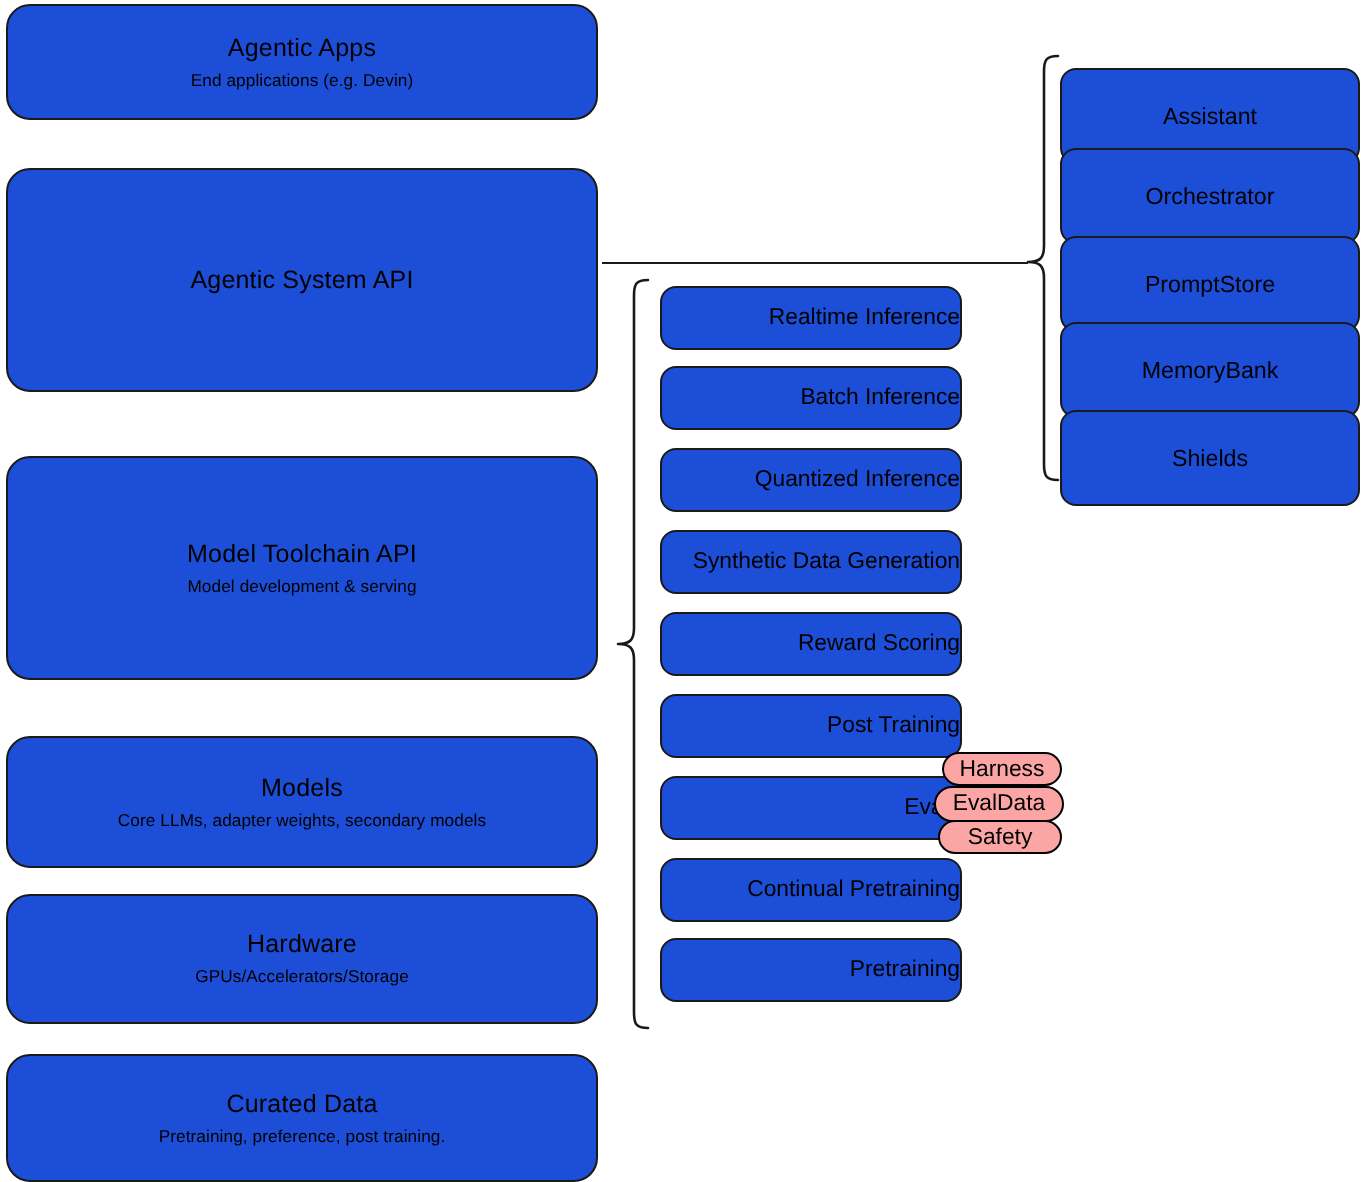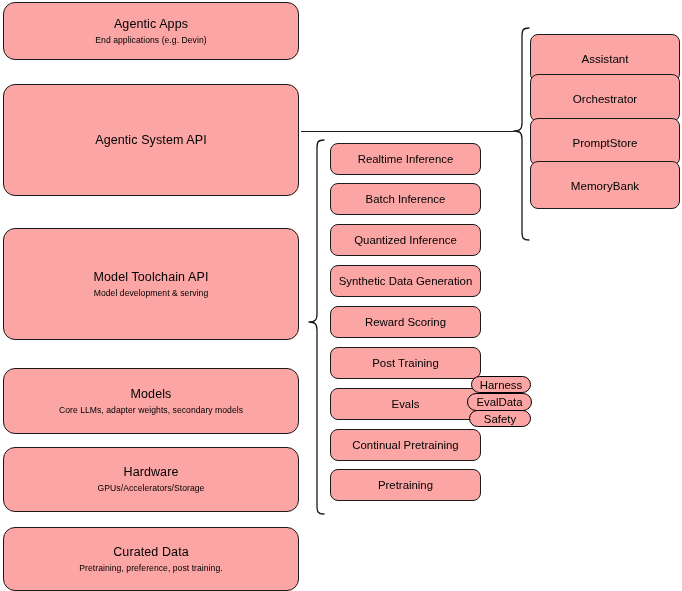--- a/index.html
+++ b/index.html
@@ -17,21 +17,21 @@
     height: 591px;
     background: #ffffff;
     overflow: hidden;
   }
 
   
   .box {
     position: absolute;
     box-sizing: border-box;
     border: 1.2px solid #1a1a1a;
-    background: #fca5a5;
+    background: #1d4ed8;
     display: flex;
     flex-direction: column;
     align-items: center;
     justify-content: center;
     text-align: center;
     color: #000000;
   }
 
   
   .layer-box {
@@ -51,20 +51,21 @@
     letter-spacing: 0.05px;
   }
 
   
   .mid-box {
     left: 330px;
     width: 151px;
     height: 32px;
     border-radius: 8px;
     font-size: 11.4px;
+    align-items: flex-end;
   }
 
   
   .right-box {
     left: 530px;
     width: 150px;
     height: 48px;
     border-radius: 8px;
     font-size: 11.6px;
   }
@@ -203,14 +204,17 @@
   </div>
   <div class="box right-box" style="top:74px;">
     <span>Orchestrator</span>
   </div>
   <div class="box right-box" style="top:118px;">
     <span>PromptStore</span>
   </div>
   <div class="box right-box" style="top:161px;">
     <span>MemoryBank</span>
   </div>
+  <div class="box right-box" style="top:205px;">
+    <span>Shields</span>
+  </div>
 
 </div>
 
 </body></html>

